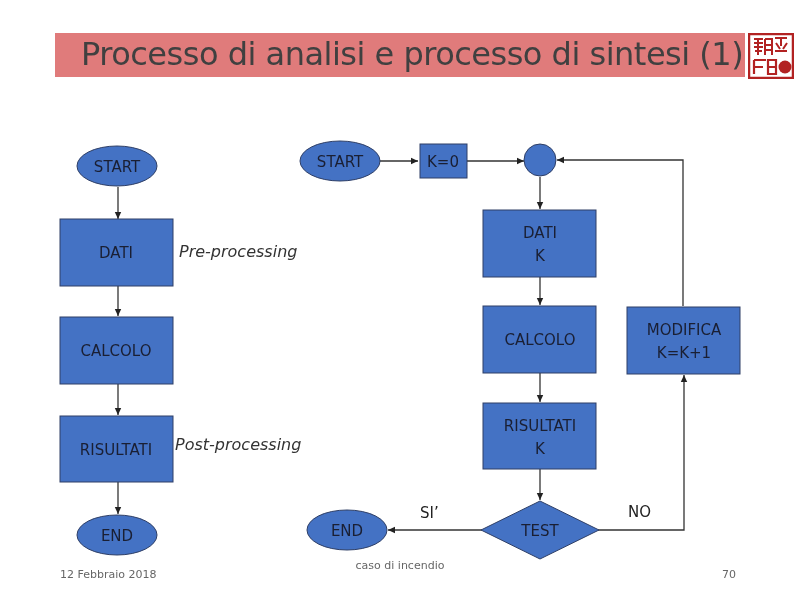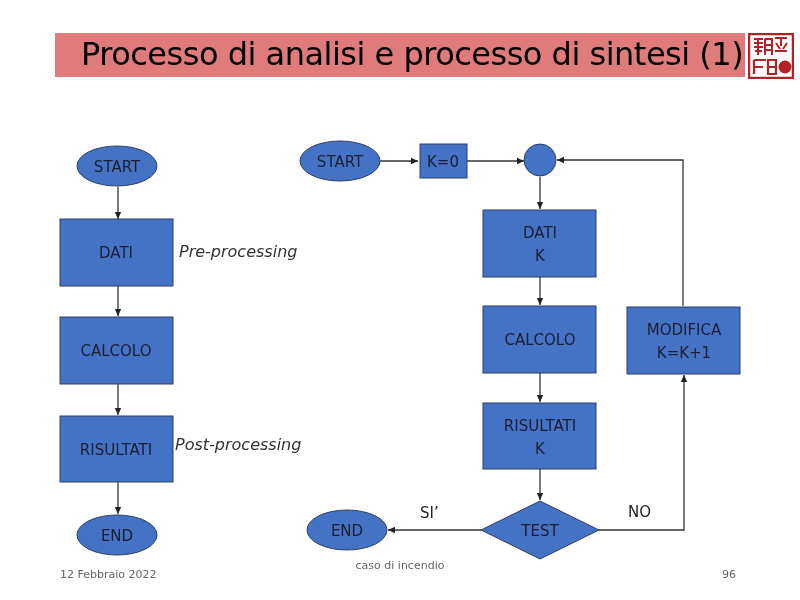--- a/index.html
+++ b/index.html
@@ -1,20 +1,20 @@
 <!DOCTYPE html>
 <html><head>
   <meta charset="utf-8">
   <style>
     html, body { margin: 0; padding: 0; background: #ffffff; }
     body { width: 800px; height: 600px; position: relative; overflow: hidden;
            font-family: "Liberation Sans", "DejaVu Sans", sans-serif; }
     .title-bar { position: absolute; left: 55px; top: 33px; width: 690px; height: 44px;
                  background: #e07b7b; }
-    .title-text { position: absolute; left: 26px; top: 2px; font-size: 32px; color: #000000;
+    .title-text { position: absolute; left: 26px; top: 2px; font-size: 32px; color: #404040;
                   font-family: "DejaVu Sans", "Liberation Sans", sans-serif; letter-spacing: -0.5px;
                   white-space: nowrap; }
     .logo { position: absolute; left: 748px; top: 33px; width: 46px; height: 46px; }
     svg.diagram { position: absolute; left: 0; top: 0; }
     .node-text { font-family: "DejaVu Sans", "Liberation Sans", sans-serif; font-size: 15px;
                  fill: #1a1f33; text-anchor: middle; dominant-baseline: middle; }
     .note-text { font-family: "DejaVu Sans", "Liberation Sans", sans-serif; font-size: 16px;
                  font-style: italic; fill: #333; }
     .branch-text { font-family: "DejaVu Sans", "Liberation Sans", sans-serif; font-size: 15px;
                    fill: #222; }
@@ -127,17 +127,17 @@
     <g>
       <ellipse class="shape" cx="347" cy="530" rx="40" ry="20"></ellipse>
       <text class="node-text" x="347" y="531">END</text>
     </g>
 
     <text class="branch-text" x="420" y="518">SI’</text>
     <text class="branch-text" x="628" y="517">NO</text>
   </g>
 </svg>
 
-<div class="footer footer-date">12 Febbraio 2022</div>
+<div class="footer footer-date">12 Febbraio 2018</div>
 <div class="footer footer-center">
   <div>caso di incendio</div>
 </div>
-<div class="footer footer-page">96</div>
+<div class="footer footer-page">70</div>
 
 </body></html>

